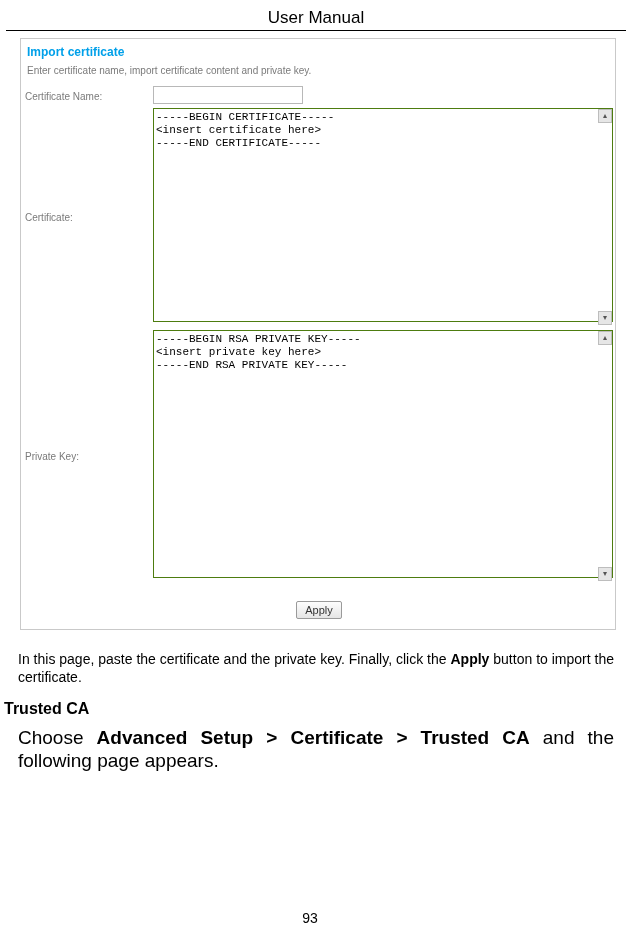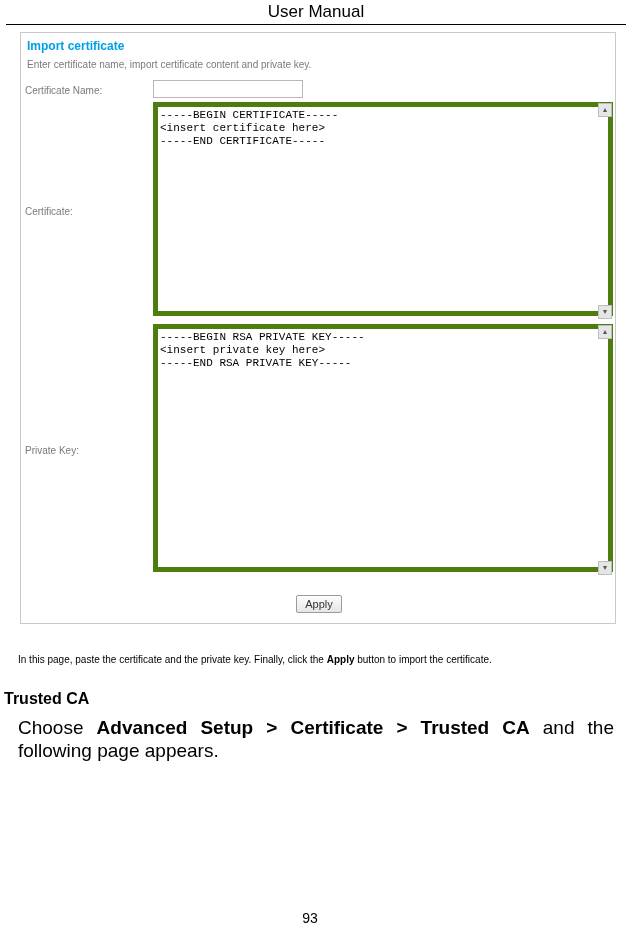--- a/index.html
+++ b/index.html
@@ -6,21 +6,21 @@
   body {
     width: 632px;
     height: 932px;
     font-family: Arial, sans-serif;
     background: #fff;
     position: relative;
   }
   .page-header {
     text-align: center;
     font-size: 17px;
-    padding-top: 2px;
+    padding-top: 8px;
     padding-bottom: 2px;
   }
   .page-header-rule {
     border: none;
     border-top: 1px solid #000;
     margin: 0 6px 2px 6px;
   }
   .screenshot {
     margin: 7px 16px 0 20px;
     border: 1px solid #c9c9c9;
@@ -62,21 +62,21 @@
     border: 1px solid #b8b8b8;
     font-size: 11px;
     padding: 0 2px;
   }
   .ta-wrap {
     flex: 1;
     position: relative;
   }
   .textarea {
     width: 100%;
-    border: 5px solid #4d7c0f;
+    border: 1px solid #4d7c0f;
     font-family: "SimSun", "Courier New", monospace;
     font-size: 11px;
     line-height: 13px;
     padding: 2px 16px 2px 2px;
     resize: none;
     overflow: hidden;
     white-space: pre;
     color: #000;
     background: #fff;
   }
@@ -106,22 +106,22 @@
     font-size: 11px;
     font-family: Arial, sans-serif;
     padding: 2px 8px;
     border: 1px solid #9a9a9a;
     border-radius: 2px;
     background: linear-gradient(#fdfdfd, #e5e5e5);
     color: #333;
   }
   .body-text {
     margin: 20px 18px 0 18px;
-    font-size: 10px;
-    line-height: 32px;
+    font-size: 14px;
+    line-height: 18px;
     text-align: justify;
   }
   .heading2 {
     margin: 14px 0 0 4px;
     font-size: 16px;
     font-weight: bold;
     font-family: Liberation Sans, sans-serif;
   }
   .body-text2 {
     margin: 8px 18px 0 18px;

